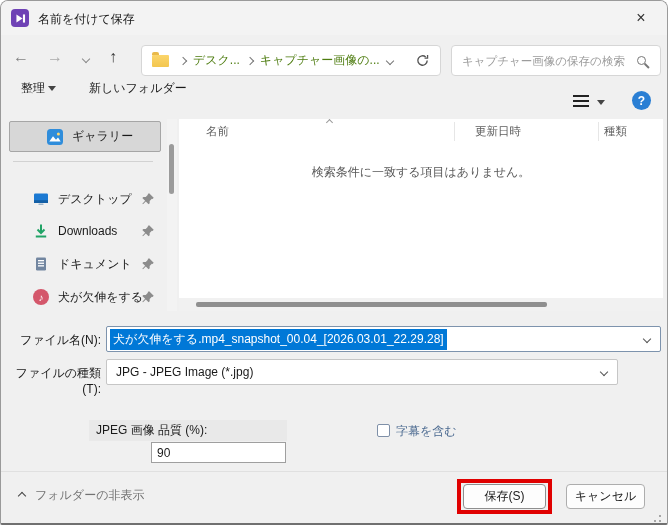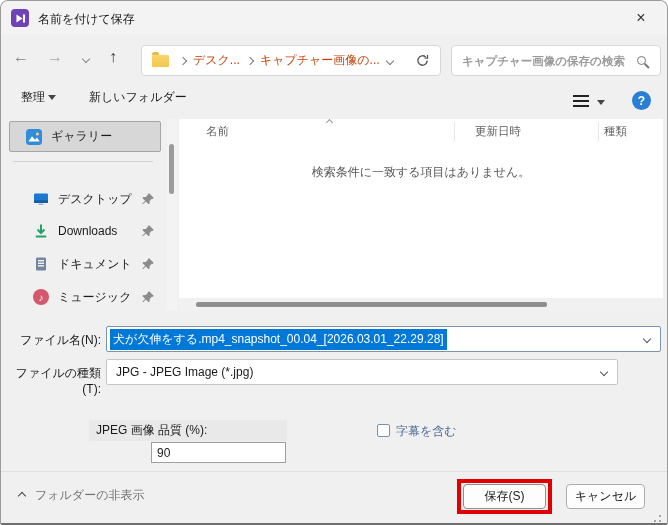--- a/index.html
+++ b/index.html
@@ -22,39 +22,39 @@
 
   
   .nav-glyph{position:absolute;top:48px;font-size:16px;line-height:16px;}
   .chev{display:inline-block;width:6px;height:6px;border-right:1.4px solid #666;border-bottom:1.4px solid #666;}
   .chev.down{transform:rotate(45deg);}
   .chev.up{transform:rotate(-135deg);}
   .chev.right{transform:rotate(-45deg);}
   .addressbar{position:absolute;left:140px;top:44px;width:300px;height:31px;background:#fff;border:1px solid #d6d6d6;border-radius:4px;display:flex;align-items:center;}
   .folder-ico{width:17px;height:12px;background:linear-gradient(#fbd56b,#f3c64f);border-radius:1px;position:relative;margin:0 8px 0 10px;flex:0 0 auto;}
   .folder-ico::before{content:'';position:absolute;left:0;top:-3px;width:7px;height:3px;background:#e9b94a;border-radius:2px 2px 0 0;}
-  .crumb{font-size:12px;color:#c2410c;padding:0 4px;white-space:nowrap;}
+  .crumb{font-size:12px;color:#4d7c0f;padding:0 4px;white-space:nowrap;}
   .crumb-sep{margin:0 3px;border-color:#777;}
   .searchbox{position:absolute;left:450px;top:44px;width:210px;height:31px;background:#fff;border:1px solid #d6d6d6;border-radius:4px;display:flex;align-items:center;}
-  .searchbox input{border:none;outline:none;flex:1;font-family:inherit;font-size:11.5px;color:#333;padding:0 0 0 10px;background:transparent;font-weight:bold;}
+  .searchbox input{border:none;outline:none;flex:1;font-family:inherit;font-size:11.5px;color:#333;padding:0 0 0 10px;background:transparent;}
   .searchbox input::placeholder{color:#9a9a9a;}
   .mag{width:9px;height:9px;border:1.5px solid #777;border-radius:50%;position:relative;margin-right:14px;flex:0 0 auto;}
   .mag::after{content:'';position:absolute;width:6px;height:1.5px;background:#777;transform:rotate(45deg);right:-5px;bottom:-2px;}
 
   
-  .toolbtn{position:absolute;top:88px;display:flex;align-items:center;gap:3px;font-size:12px;color:#1a1a1a;cursor:pointer;}
+  .toolbtn{position:absolute;top:79px;display:flex;align-items:center;gap:3px;font-size:12px;color:#1a1a1a;cursor:pointer;}
   .tri-down{width:0;height:0;border-left:4px solid transparent;border-right:4px solid transparent;border-top:5px solid #444;}
   .view-lines{position:absolute;left:572px;top:94px;width:16px;height:12px;display:flex;flex-direction:column;justify-content:space-between;cursor:pointer;}
   .view-lines i{height:2px;background:#222;}
   .view-tri{position:absolute;left:596px;top:99px;cursor:pointer;}
   .help-btn{position:absolute;left:631px;top:90px;width:19px;height:19px;border-radius:50%;background:#2a7fd4;color:#fff;font-size:12px;font-weight:bold;display:flex;align-items:center;justify-content:center;cursor:pointer;}
 
   
   .sidebar{position:absolute;left:0;top:118px;width:166px;height:192px;background:#f0f0f0;}
-  .gallery-row{position:absolute;left:8px;top:2px;width:152px;height:31px;background:#d7d7d7;border:1px solid #a6a6a6;border-radius:2px;display:flex;align-items:center;padding-left:16px;cursor:pointer;}
+  .gallery-row{position:absolute;left:8px;top:2px;width:152px;height:31px;background:#d7d7d7;border:1px solid #a6a6a6;border-radius:2px;display:flex;align-items:center;padding-left:37px;cursor:pointer;}
   .side-sep{position:absolute;left:12px;top:42px;width:140px;height:1px;background:#d2d2d2;}
   .side-item{position:absolute;left:0;width:166px;height:24px;display:flex;align-items:center;padding-left:32px;cursor:pointer;}
   .side-item .lbl,.gallery-row .lbl{margin-left:9px;font-size:12px;color:#1a1a1a;white-space:nowrap;}
   .pin{position:absolute;right:12px;width:14px;height:14px;}
   .side-vtrack{position:absolute;left:166px;top:118px;width:10px;height:192px;background:#f3f3f3;}
   .side-vthumb{position:absolute;left:2px;top:25px;width:5px;height:50px;background:#9b9b9b;border-radius:3px;}
 
   
   .filelist{position:absolute;left:178px;top:118px;width:484px;height:192px;background:#fff;}
   .col-hdr{position:absolute;top:5px;font-size:11.5px;color:#5f5f5f;cursor:pointer;}
@@ -182,21 +182,21 @@
         <rect x="5" y="9.2" width="6" height="1.3" fill="#ffffff"></rect>
       </svg>
       <span class="lbl">ドキュメント</span>
       <svg class="pin" viewBox="0 0 16 16">
         <path d="M9.3 1.5 L14.5 6.7 L13.3 7.9 L12.4 7.7 L9.9 10.2 L9.9 12.9 L8.7 14.1 L5.5 10.9 L2.3 14.1 L1.5 13.3 L4.7 10.1 L1.5 6.9 L2.7 5.7 L5.4 5.7 L7.9 3.2 L7.7 2.3 Z" fill="#8c8c8c"></path>
       </svg>
     </div>
 
     <div class="side-item" style="top:166px;">
       <span style="width:16px;height:16px;border-radius:50%;background:#d4576b;color:#fff;font-size:10px;display:flex;align-items:center;justify-content:center;flex:0 0 auto;">♪</span>
-      <span class="lbl">ミュージック</span>
+      <span class="lbl">犬が欠伸をする</span>
       <svg class="pin" viewBox="0 0 16 16">
         <path d="M9.3 1.5 L14.5 6.7 L13.3 7.9 L12.4 7.7 L9.9 10.2 L9.9 12.9 L8.7 14.1 L5.5 10.9 L2.3 14.1 L1.5 13.3 L4.7 10.1 L1.5 6.9 L2.7 5.7 L5.4 5.7 L7.9 3.2 L7.7 2.3 Z" fill="#8c8c8c"></path>
       </svg>
     </div>
   </div>
 
   <div class="side-vtrack">
     <div class="side-vthumb"></div>
   </div>
 

